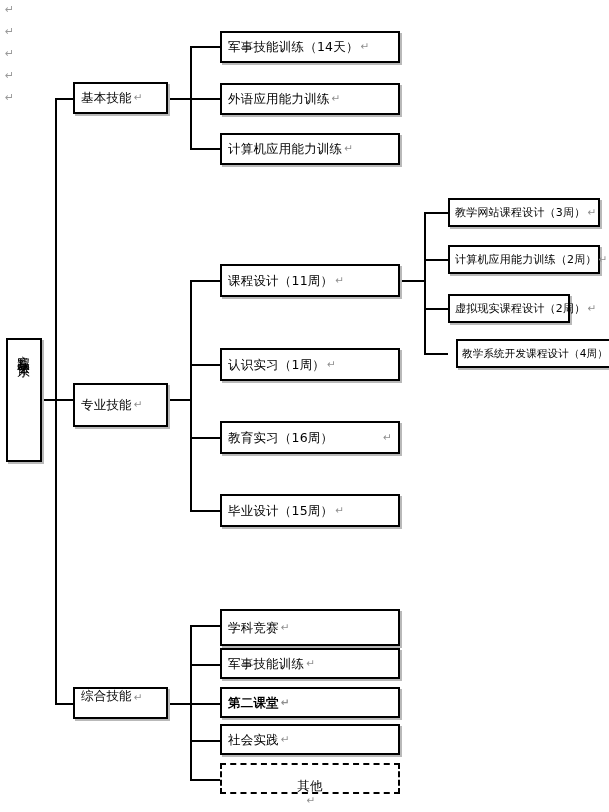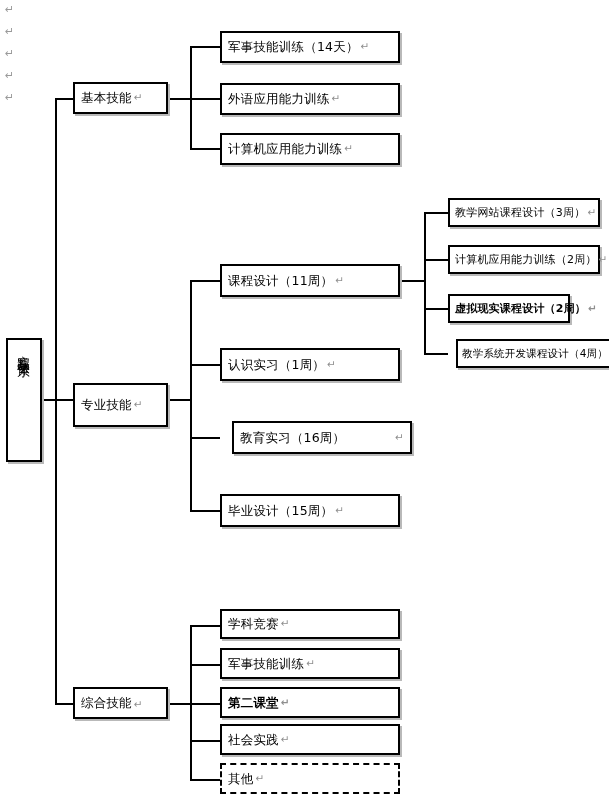--- a/index.html
+++ b/index.html
@@ -43,21 +43,21 @@
     position: absolute;
     box-sizing: border-box;
     background: #ffffff;
     border: 2px solid #000000;
     display: flex;
     align-items: center;
     font-size: 12.5px;
     line-height: 1.25;
     color: #000000;
     letter-spacing: 0.2px;
-    padding: 6px 6px;
+    padding: 13px 6px;
     white-space: nowrap;
   }
   .node.shadowed {
     box-shadow: 2px 2px 0 0 #b9b9b9;
   }
   
   .node.dashed {
     border: 2px dashed #000000;
     box-shadow: none;
   }
@@ -167,68 +167,68 @@
   <div class="node shadowed" style="left:220px; top:264px; width:180px; height:33px;">
     <span>课程设计（11周）</span>
       <span class="pmark">↵</span>
   </div>
 
   <div class="node shadowed" style="left:220px; top:348px; width:180px; height:33px;">
     <span>认识实习（1周）</span>
       <span class="pmark">↵</span>
   </div>
 
-  <div class="node shadowed" style="left:232px; top:421px; width:180px; height:33px;justify-content:space-between;">
+  <div class="node shadowed" style="left:220px; top:421px; width:180px; height:33px;justify-content:space-between;">
     <span>教育实习（16周）</span>
       <span class="pmark">↵</span>
   </div>
 
   <div class="node shadowed" style="left:220px; top:494px; width:180px; height:33px;">
     <span>毕业设计（15周）</span>
       <span class="pmark">↵</span>
   </div>
 
   <div class="node shadowed" style="left:448px; top:198px; width:152px; height:29px; font-size:11px; padding:0 5px;">
     <span>教学网站课程设计（3周）</span>
       <span class="pmark">↵</span>
   </div>
 
   <div class="node shadowed" style="left:448px; top:245px; width:152px; height:29px; font-size:11px; padding:0 5px;">
     <span>计算机应用能力训练（2周）</span>
       <span class="pmark">↵</span>
   </div>
 
-  <div class="node shadowed" style="left:448px; top:294px; width:122px; height:29px; font-size:11px; padding:0 5px;font-weight:bold;">
+  <div class="node shadowed" style="left:448px; top:294px; width:122px; height:29px; font-size:11px; padding:0 5px;">
     <span>虚拟现实课程设计（2周）</span>
       <span class="pmark">↵</span>
   </div>
 
   <div class="node shadowed" style="left:456px; top:339px; width:169px; height:29px; font-size:10.5px; padding:0 4px;">
     <span>教学系统开发课程设计（4周）</span>
       <span class="pmark">↵</span>
   </div>
 
-  <div class="node shadowed" style="left:220px; top:609px; width:180px; height:30px;">
+  <div class="node shadowed" style="left:220px; top:609px; width:180px; height:37px;">
     <span>学科竞赛</span>
       <span class="pmark">↵</span>
   </div>
 
   <div class="node shadowed" style="left:220px; top:648px; width:180px; height:31px;">
     <span>军事技能训练</span>
       <span class="pmark">↵</span>
   </div>
 
   <div class="node shadowed" style="left:220px; top:687px; width:180px; height:31px;font-weight:bold;">
     <span>第二课堂</span>
       <span class="pmark">↵</span>
   </div>
 
   <div class="node shadowed" style="left:220px; top:724px; width:180px; height:31px;">
     <span>社会实践</span>
       <span class="pmark">↵</span>
   </div>
 
-  <div class="node dashed" style="left:220px; top:763px; width:180px; height:31px;">
+  <div class="node dashed" style="left:220px; top:763px; width:180px; height:31px;flex-direction:column;">
     <span>其他</span>
       <span class="pmark">↵</span>
   </div>
 
 </div>
 
 </body></html>

